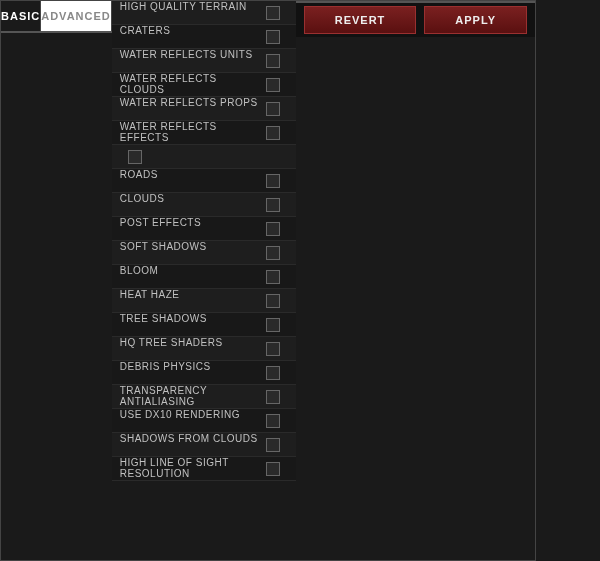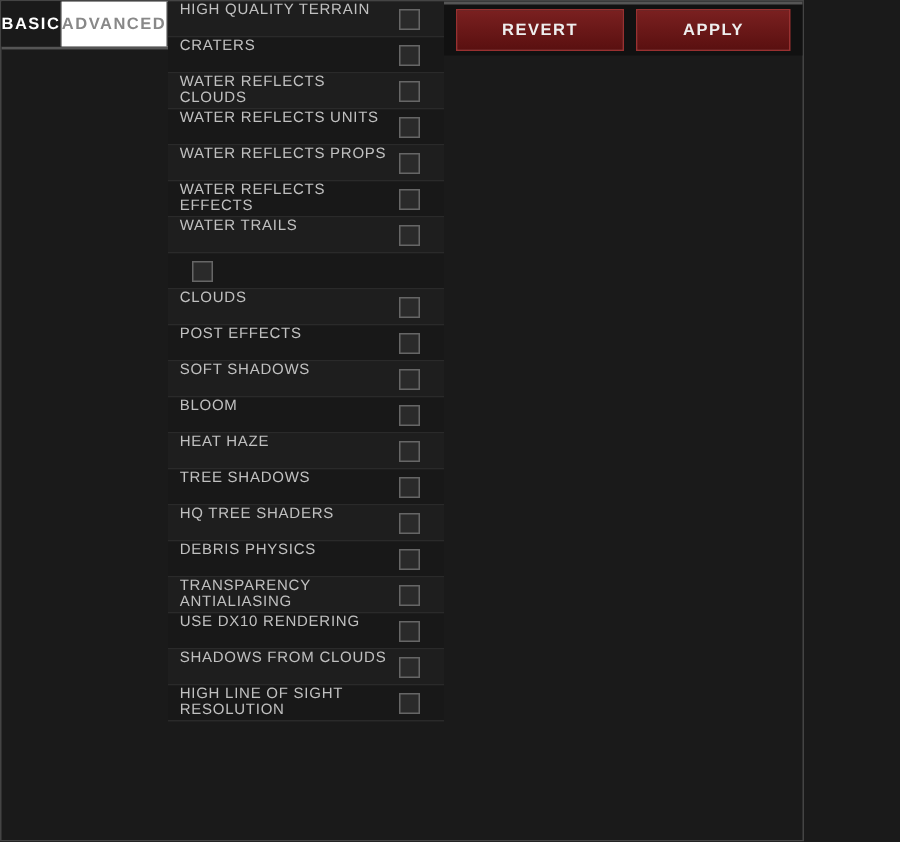--- a/index.html
+++ b/index.html
@@ -185,50 +185,50 @@
             <input type="checkbox" class="setting-checkbox" style="">
           </div>
         </div>
         <div class="setting-row">
           <span class="setting-label">CRATERS</span>
           <div class="setting-checkbox-area">
             <input type="checkbox" class="setting-checkbox" style="">
           </div>
         </div>
         <div class="setting-row">
+          <span class="setting-label">WATER REFLECTS UNITS</span>
+          <div class="setting-checkbox-area">
+            <input type="checkbox" class="setting-checkbox" style="">
+          </div>
+        </div>
+        <div class="setting-row">
           <span class="setting-label">WATER REFLECTS CLOUDS</span>
           <div class="setting-checkbox-area">
             <input type="checkbox" class="setting-checkbox" style="">
           </div>
         </div>
         <div class="setting-row">
-          <span class="setting-label">WATER REFLECTS UNITS</span>
-          <div class="setting-checkbox-area">
-            <input type="checkbox" class="setting-checkbox" style="">
-          </div>
-        </div>
-        <div class="setting-row">
           <span class="setting-label">WATER REFLECTS PROPS</span>
           <div class="setting-checkbox-area">
             <input type="checkbox" class="setting-checkbox" style="">
           </div>
         </div>
         <div class="setting-row">
           <span class="setting-label">WATER REFLECTS EFFECTS</span>
           <div class="setting-checkbox-area">
             <input type="checkbox" class="setting-checkbox" style="">
           </div>
         </div>
         <div class="setting-row">
-          <span class="setting-label">WATER TRAILS</span>
-          <div class="setting-checkbox-area">
-            <input type="checkbox" class="setting-checkbox" style="">
-          </div>
-        </div>
-        <div class="setting-row">
+          <div class="setting-checkbox-area">
+            <input type="checkbox" class="setting-checkbox" style="">
+          </div>
+        </div>
+        <div class="setting-row">
+          <span class="setting-label">ROADS</span>
           <div class="setting-checkbox-area">
             <input type="checkbox" class="setting-checkbox" style="">
           </div>
         </div>
         <div class="setting-row">
           <span class="setting-label">CLOUDS</span>
           <div class="setting-checkbox-area">
             <input type="checkbox" class="setting-checkbox" style="">
           </div>
         </div>

